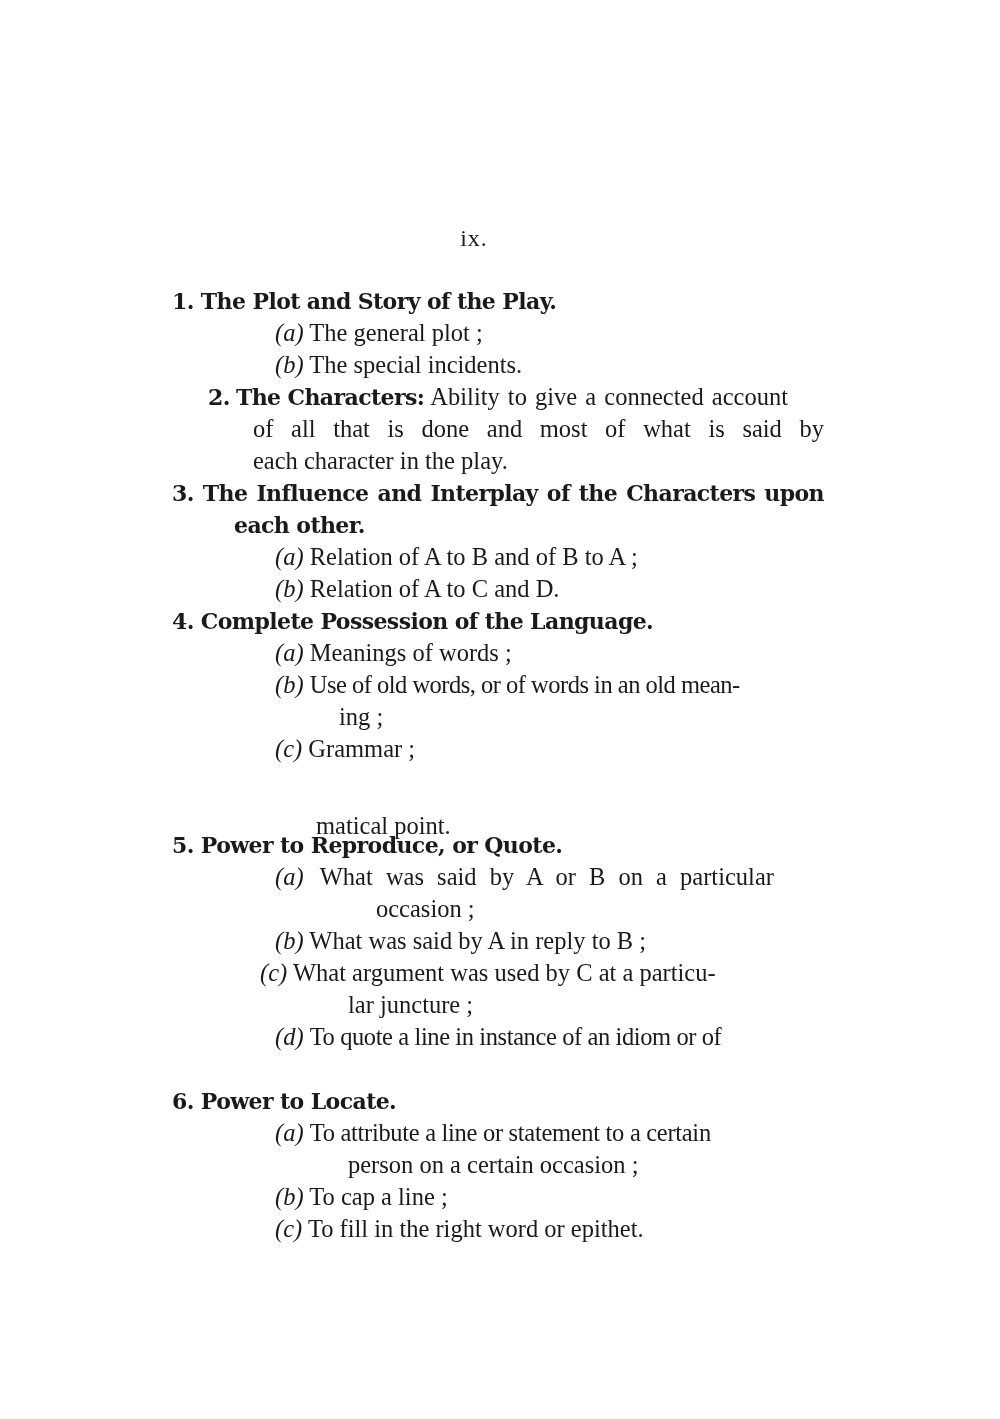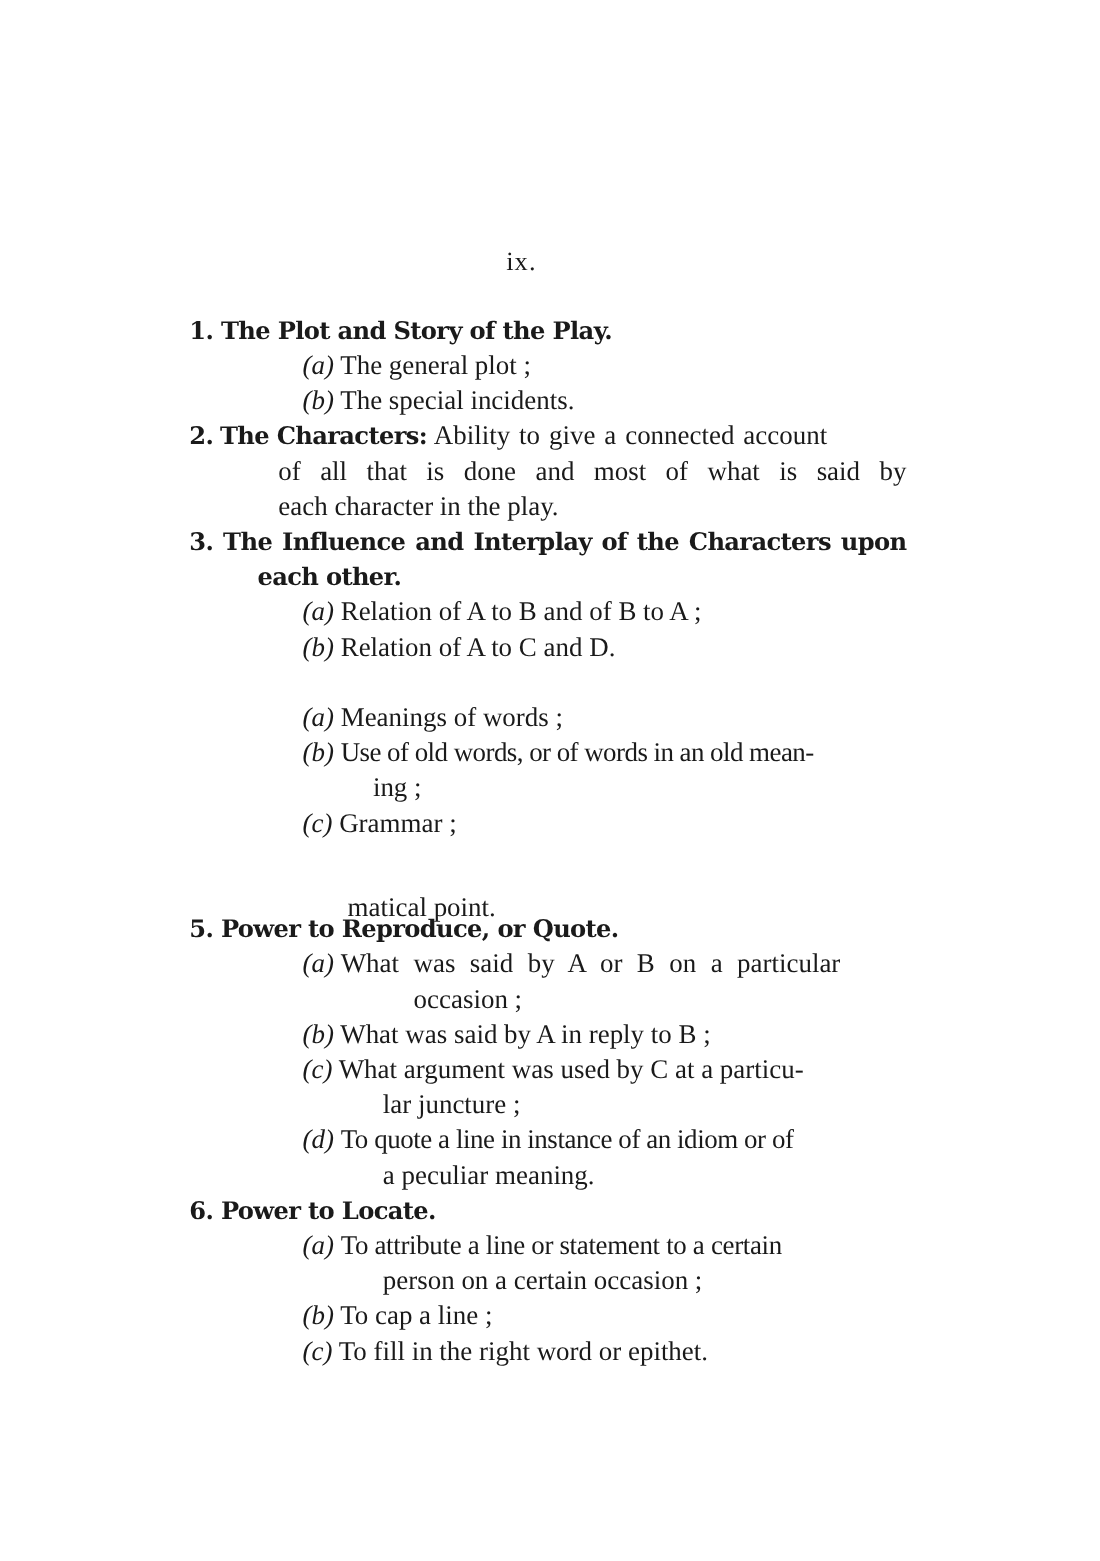--- a/index.html
+++ b/index.html
@@ -24,21 +24,21 @@
   </div>
   <div class="line" style="left:275px; top:317px;">
     <span class="lbl">(a)</span>
     <span>The general plot ;</span>
   </div>
   <div class="line" style="left:275px; top:349px;">
     <span class="lbl">(b)</span>
     <span>The special incidents.</span>
   </div>
 
-  <div class="line" style="left:172px; top:381px; width:652px;">
+  <div class="line" style="left:172px; top:381px; width:652px;text-align:center;">
     <span class="head">2.</span>
     <span class="head">The Characters:</span>
     <span style="word-spacing:2px;">Ability to give a connected account</span>
   </div>
   <div class="line just" style="left:253px; top:413px; width:571px;">of all that is done and most of what is said by</div>
   <div class="line" style="left:253px; top:445px;">each character in the play.</div>
 
   <div class="line head just" style="left:172px; top:477px; width:652px;">
     <span>3.</span>
     <span>The Influence and Interplay of the Characters upon</span>
@@ -46,20 +46,24 @@
   <div class="line head" style="left:234px; top:509px;">each other.</div>
   <div class="line" style="left:275px; top:573px;">
     <span class="lbl">(b)</span>
     <span>Relation of A to C and D.</span>
   </div>
   <div class="line" style="left:275px; top:541px;">
     <span class="lbl">(a)</span>
     <span>Relation of A to B and of B to A ;</span>
   </div>
 
+  <div class="line head" style="left:172px; top:605px;">
+    <span>4.</span>
+    <span>Complete Possession of the Language.</span>
+  </div>
   <div class="line" style="left:275px; top:637px;">
     <span class="lbl">(a)</span>
     <span>Meanings of words ;</span>
   </div>
   <div class="line" style="left:275px; top:669px;">
     <span class="lbl">(b)</span>
     <span style="letter-spacing:-0.5px;">Use of old words, or of words in an old mean-</span>
   </div>
   <div class="line" style="left:339px; top:701px;">ing ;</div>
   <div class="line" style="left:275px; top:733px;">
@@ -67,37 +71,36 @@
     <span>Grammar ;</span>
   </div>
   <div class="line" style="left:316px; top:810px;">matical point.</div>
 
   <div class="line head" style="left:172px; top:829px;">
     <span>5.</span>
     <span>Power to Reproduce, or Quote.</span>
   </div>
   <div class="line" style="left:275px; top:861px;">
     <span class="lbl">(a)</span>
-    <span style="word-spacing:7px;">What was said by A or B on a particular</span>
+    <span style="word-spacing:7px;margin-left:10px;">What was said by A or B on a particular</span>
   </div>
   <div class="line" style="left:348px; top:893px;margin-left:28px;">occasion ;</div>
   <div class="line" style="left:275px; top:925px;">
     <span class="lbl">(b)</span>
     <span>What was said by A in reply to B ;</span>
   </div>
-  <div class="line" style="left:275px; top:957px;">
+  <div class="line" style="left:260px; top:957px;">
     <span class="lbl">(c)</span>
     <span>What argument was used by C at a particu-</span>
   </div>
   <div class="line" style="left:348px; top:989px;">lar juncture ;</div>
   <div class="line" style="left:275px; top:1021px;">
     <span class="lbl">(d)</span>
     <span style="letter-spacing:-0.4px;">To quote a line in instance of an idiom or of</span>
   </div>
-  <div class="line" style="left:348px; top:1053px;">a peculiar meaning.</div>
 
   <div class="line head" style="left:172px; top:1085px;">
     <span>6.</span>
     <span>Power to Locate.</span>
   </div>
   <div class="line" style="left:275px; top:1117px;">
     <span class="lbl">(a)</span>
     <span style="letter-spacing:-0.3px;">To attribute a line or statement to a certain</span>
   </div>
   <div class="line" style="left:348px; top:1149px;">person on a certain occasion ;</div>

